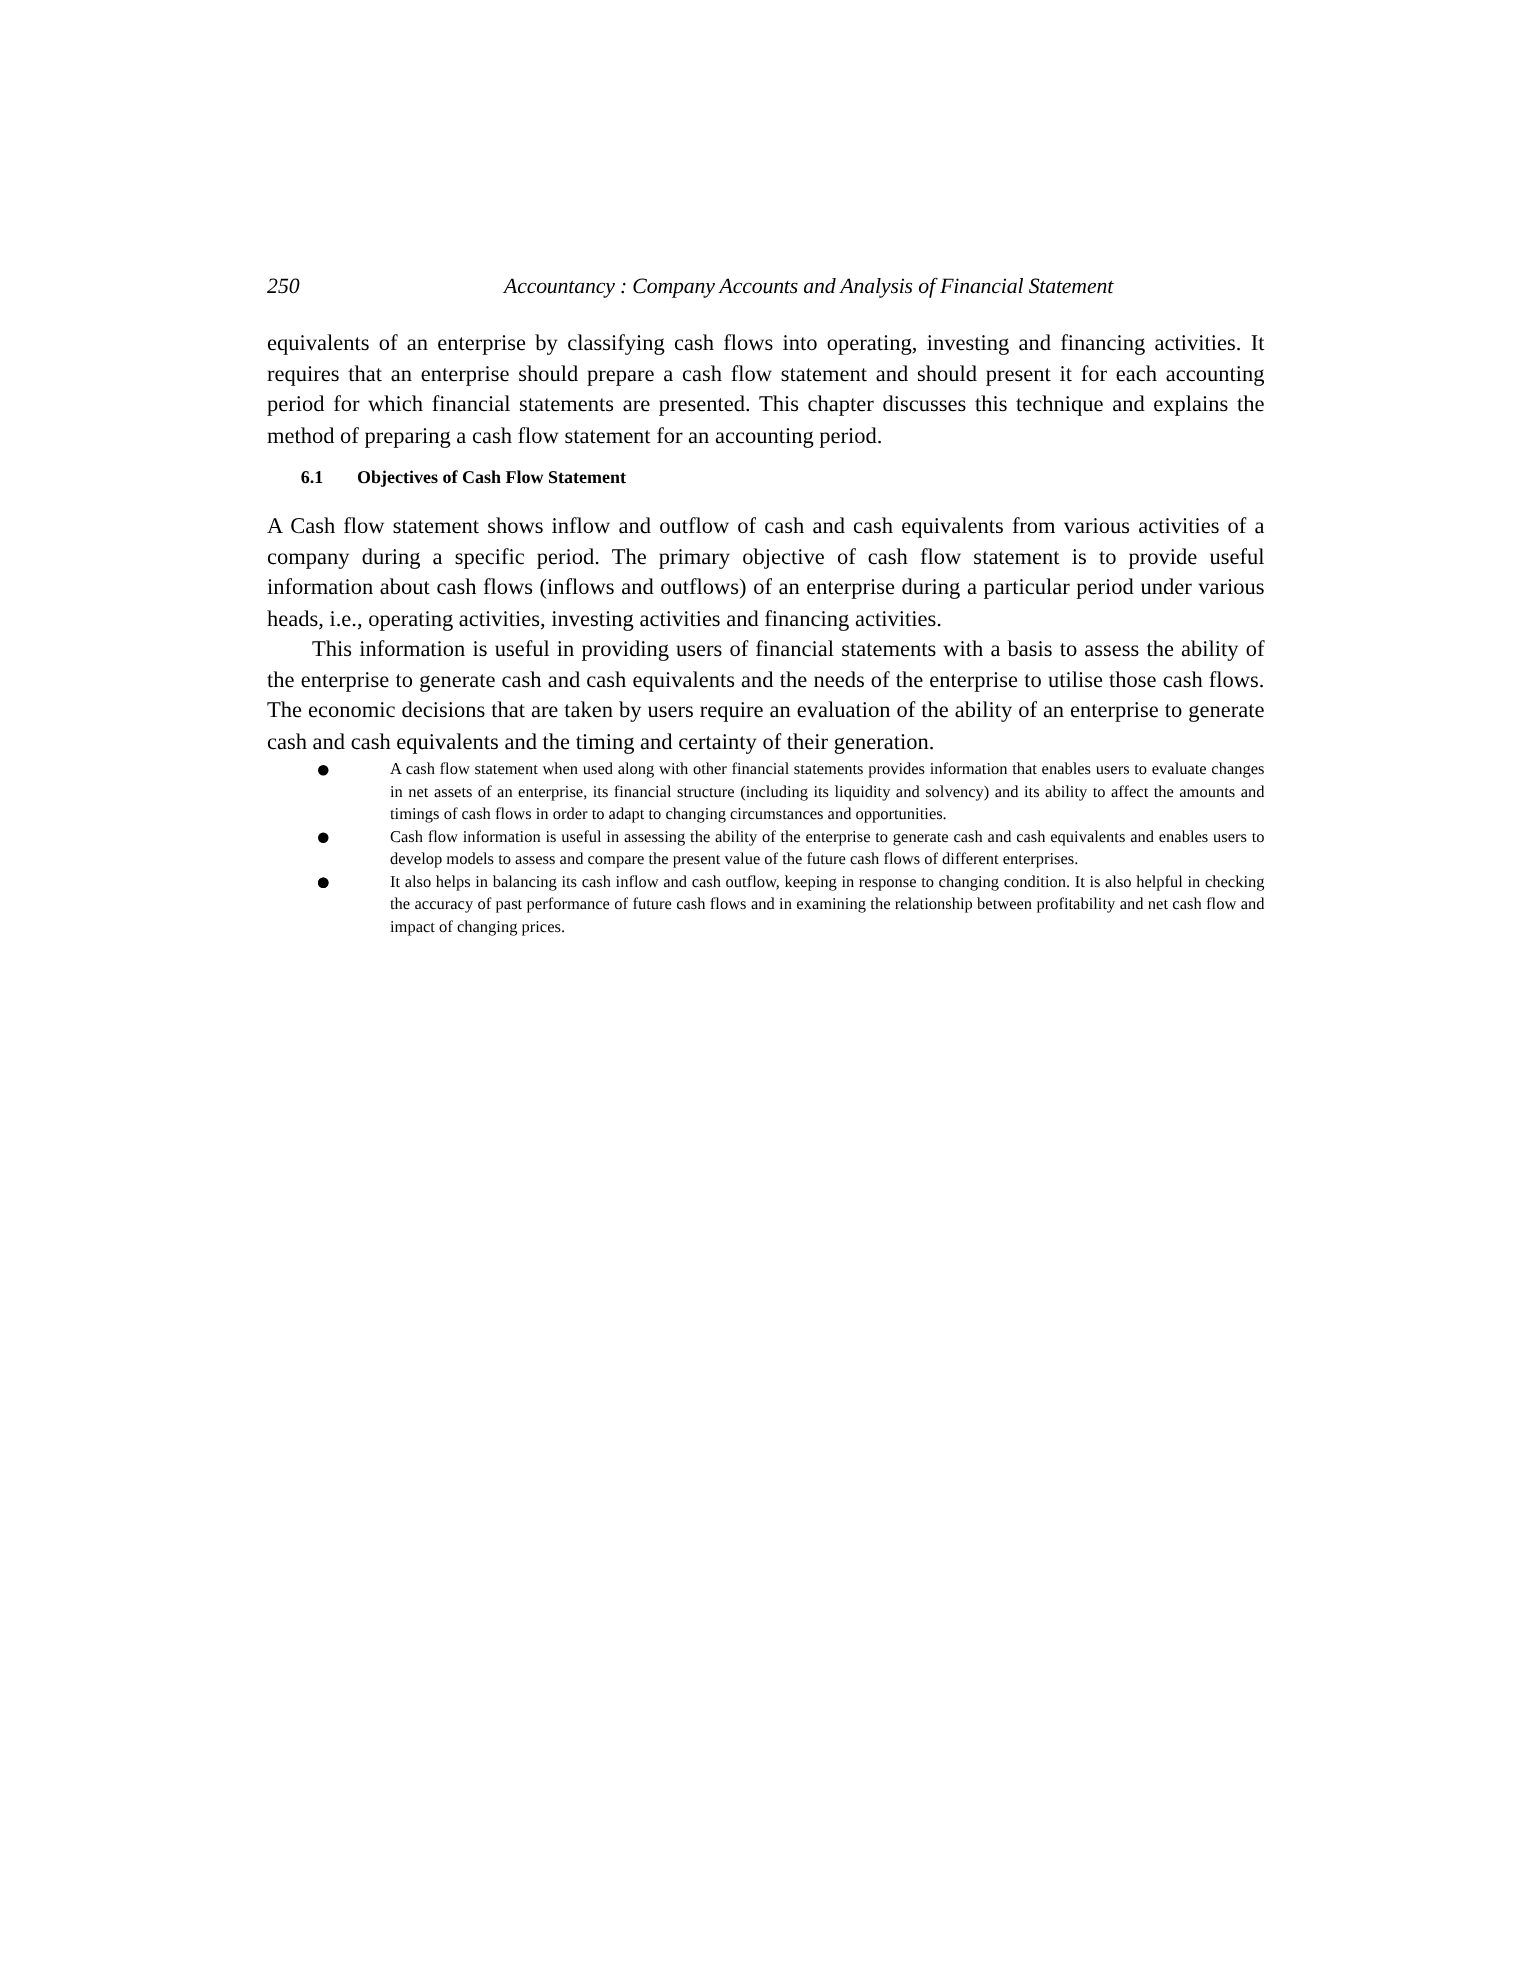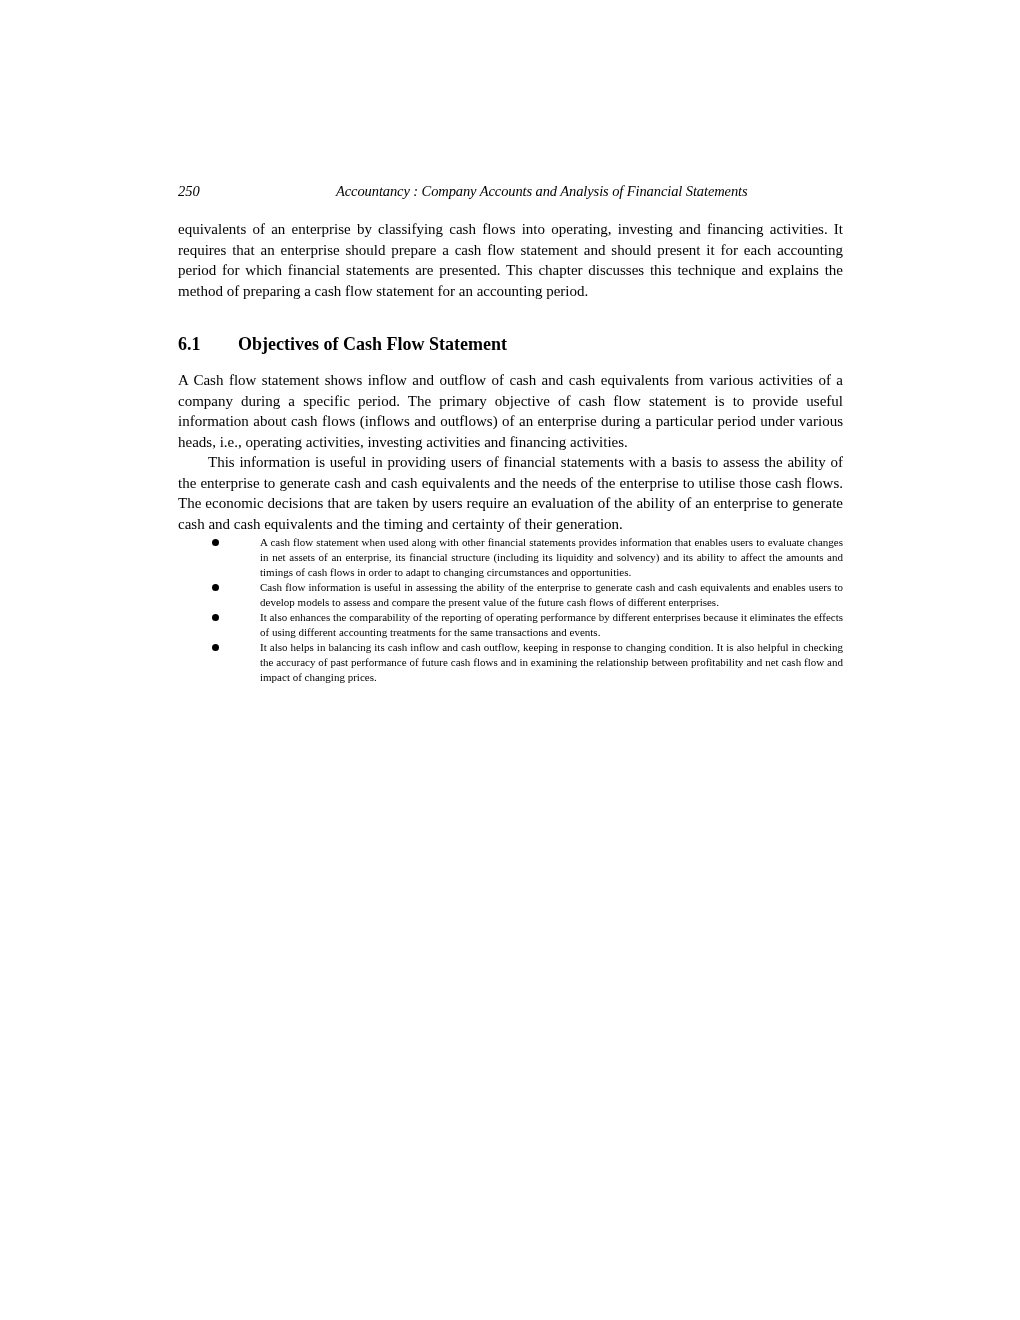--- a/index.html
+++ b/index.html
@@ -41,25 +41,26 @@
   p {
     margin: 0;
     font-size: 15px;
     line-height: 1.37;
     text-align: justify;
   }
   p.indent {
     text-indent: 30px;
   }
   h2.section {
-    font-size: 18px;
+    font-size: 12px;
     font-weight: bold;
-    margin: 33px 0 15px 0;
+    margin: 10px 0 15px 0;
     display: flex;
     align-items: baseline;
+    text-align: center;
   }
   h2.section .num {
     flex: 0 0 60px;
     width: 60px;
   }
   .after-head {
     margin-top: 0;
     font-family: Liberation Serif, serif;
   }
   ul.bullets {
@@ -87,21 +88,21 @@
   }
 </style>
 </head>
 <body>
 
 <div class="page">
   <div class="content">
 
     <div class="header">
       <span class="pageno">250</span>
-      <span class="runtitle">Accountancy : Company Accounts and Analysis of Financial Statements</span>
+      <span class="runtitle">Accountancy : Company Accounts and Analysis of Financial Statement</span>
     </div>
 
     <p>equivalents of an enterprise by classifying cash flows into operating, investing and financing activities. It requires that an enterprise should prepare a cash flow statement and should present it for each accounting period for which financial statements are presented. This chapter discusses this technique and explains the method of preparing a cash flow statement for an accounting period.</p>
 
     <h2 class="section">
       <span class="num">6.1</span>
       <span>Objectives of Cash Flow Statement</span>
     </h2>
 
     <p class="after-head">A Cash flow statement shows inflow and outflow of cash and cash equivalents from various activities of a company during a specific period. The primary objective of cash flow statement is to provide useful information about cash flows (inflows and outflows) of an enterprise during a particular period under various heads, i.e., operating activities, investing activities and financing activities.</p>
@@ -113,21 +114,20 @@
       <li>
         <span class="dot"></span>
         <span>A cash flow statement when used along with other financial statements provides information that enables users to evaluate changes in net assets of an enterprise, its financial structure (including its liquidity and solvency) and its ability to affect   the amounts and timings of cash flows in order to adapt to changing circumstances and opportunities.</span>
       </li>
       <li>
         <span class="dot"></span>
         <span>Cash flow information is useful in assessing the ability of the enterprise to generate cash and cash equivalents and enables users to develop models to assess and compare the present value of the future cash flows of different enterprises.</span>
       </li>
       <li>
         <span class="dot"></span>
-        <span>It also enhances the   comparability of the reporting of operating performance by different enterprises because it eliminates the effects of using different accounting treatments for the same transactions and events.</span>
       </li>
       <li>
         <span class="dot"></span>
         <span>It also helps in balancing its cash inflow and cash outflow, keeping in response to changing condition. It is also helpful in checking the accuracy of past performance of future cash flows and in examining the relationship between profitability and net cash flow and impact of changing prices.</span>
       </li>
     </ul>
 
   </div>
 </div>
 

